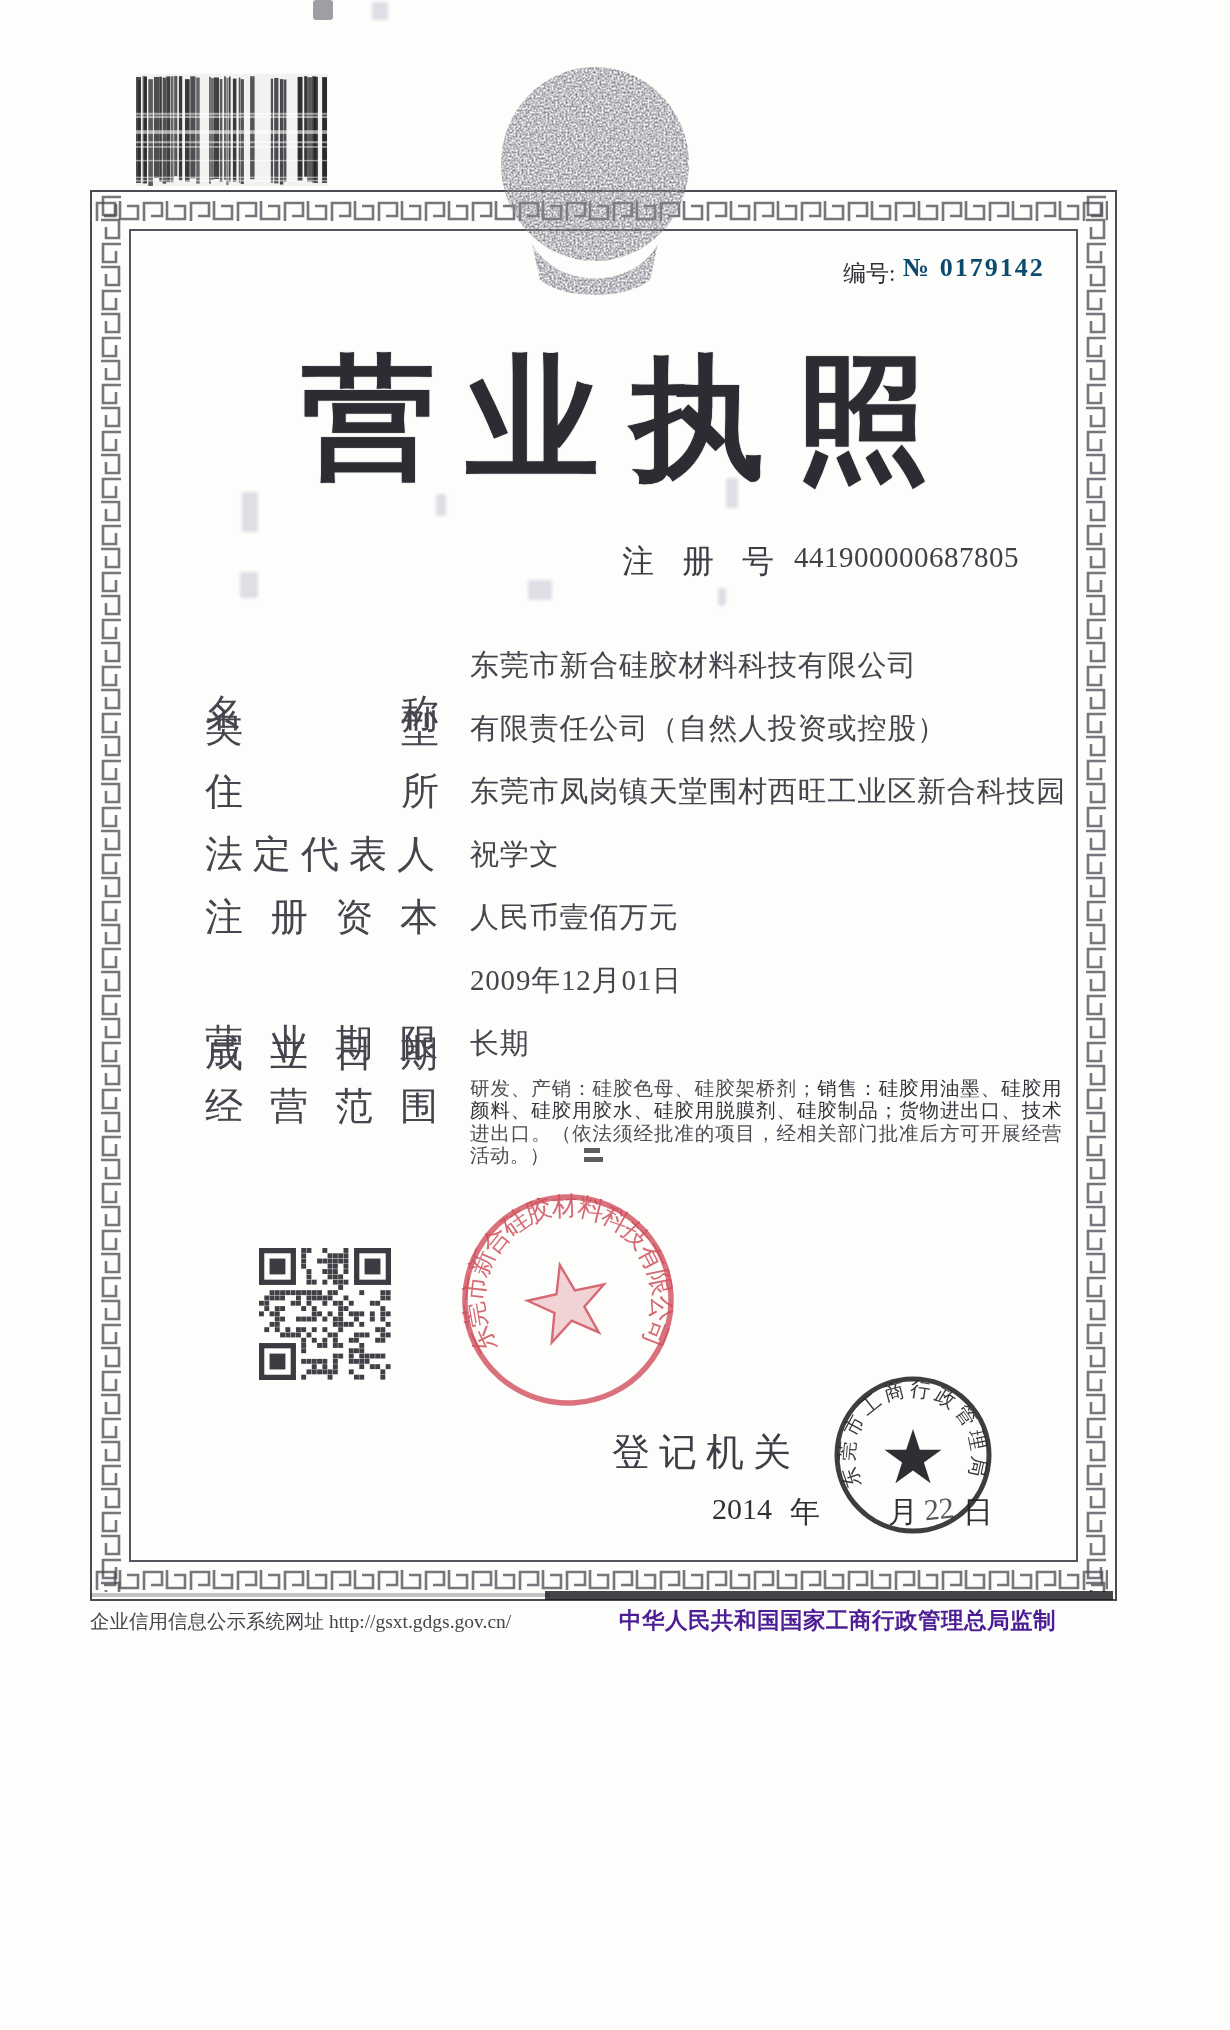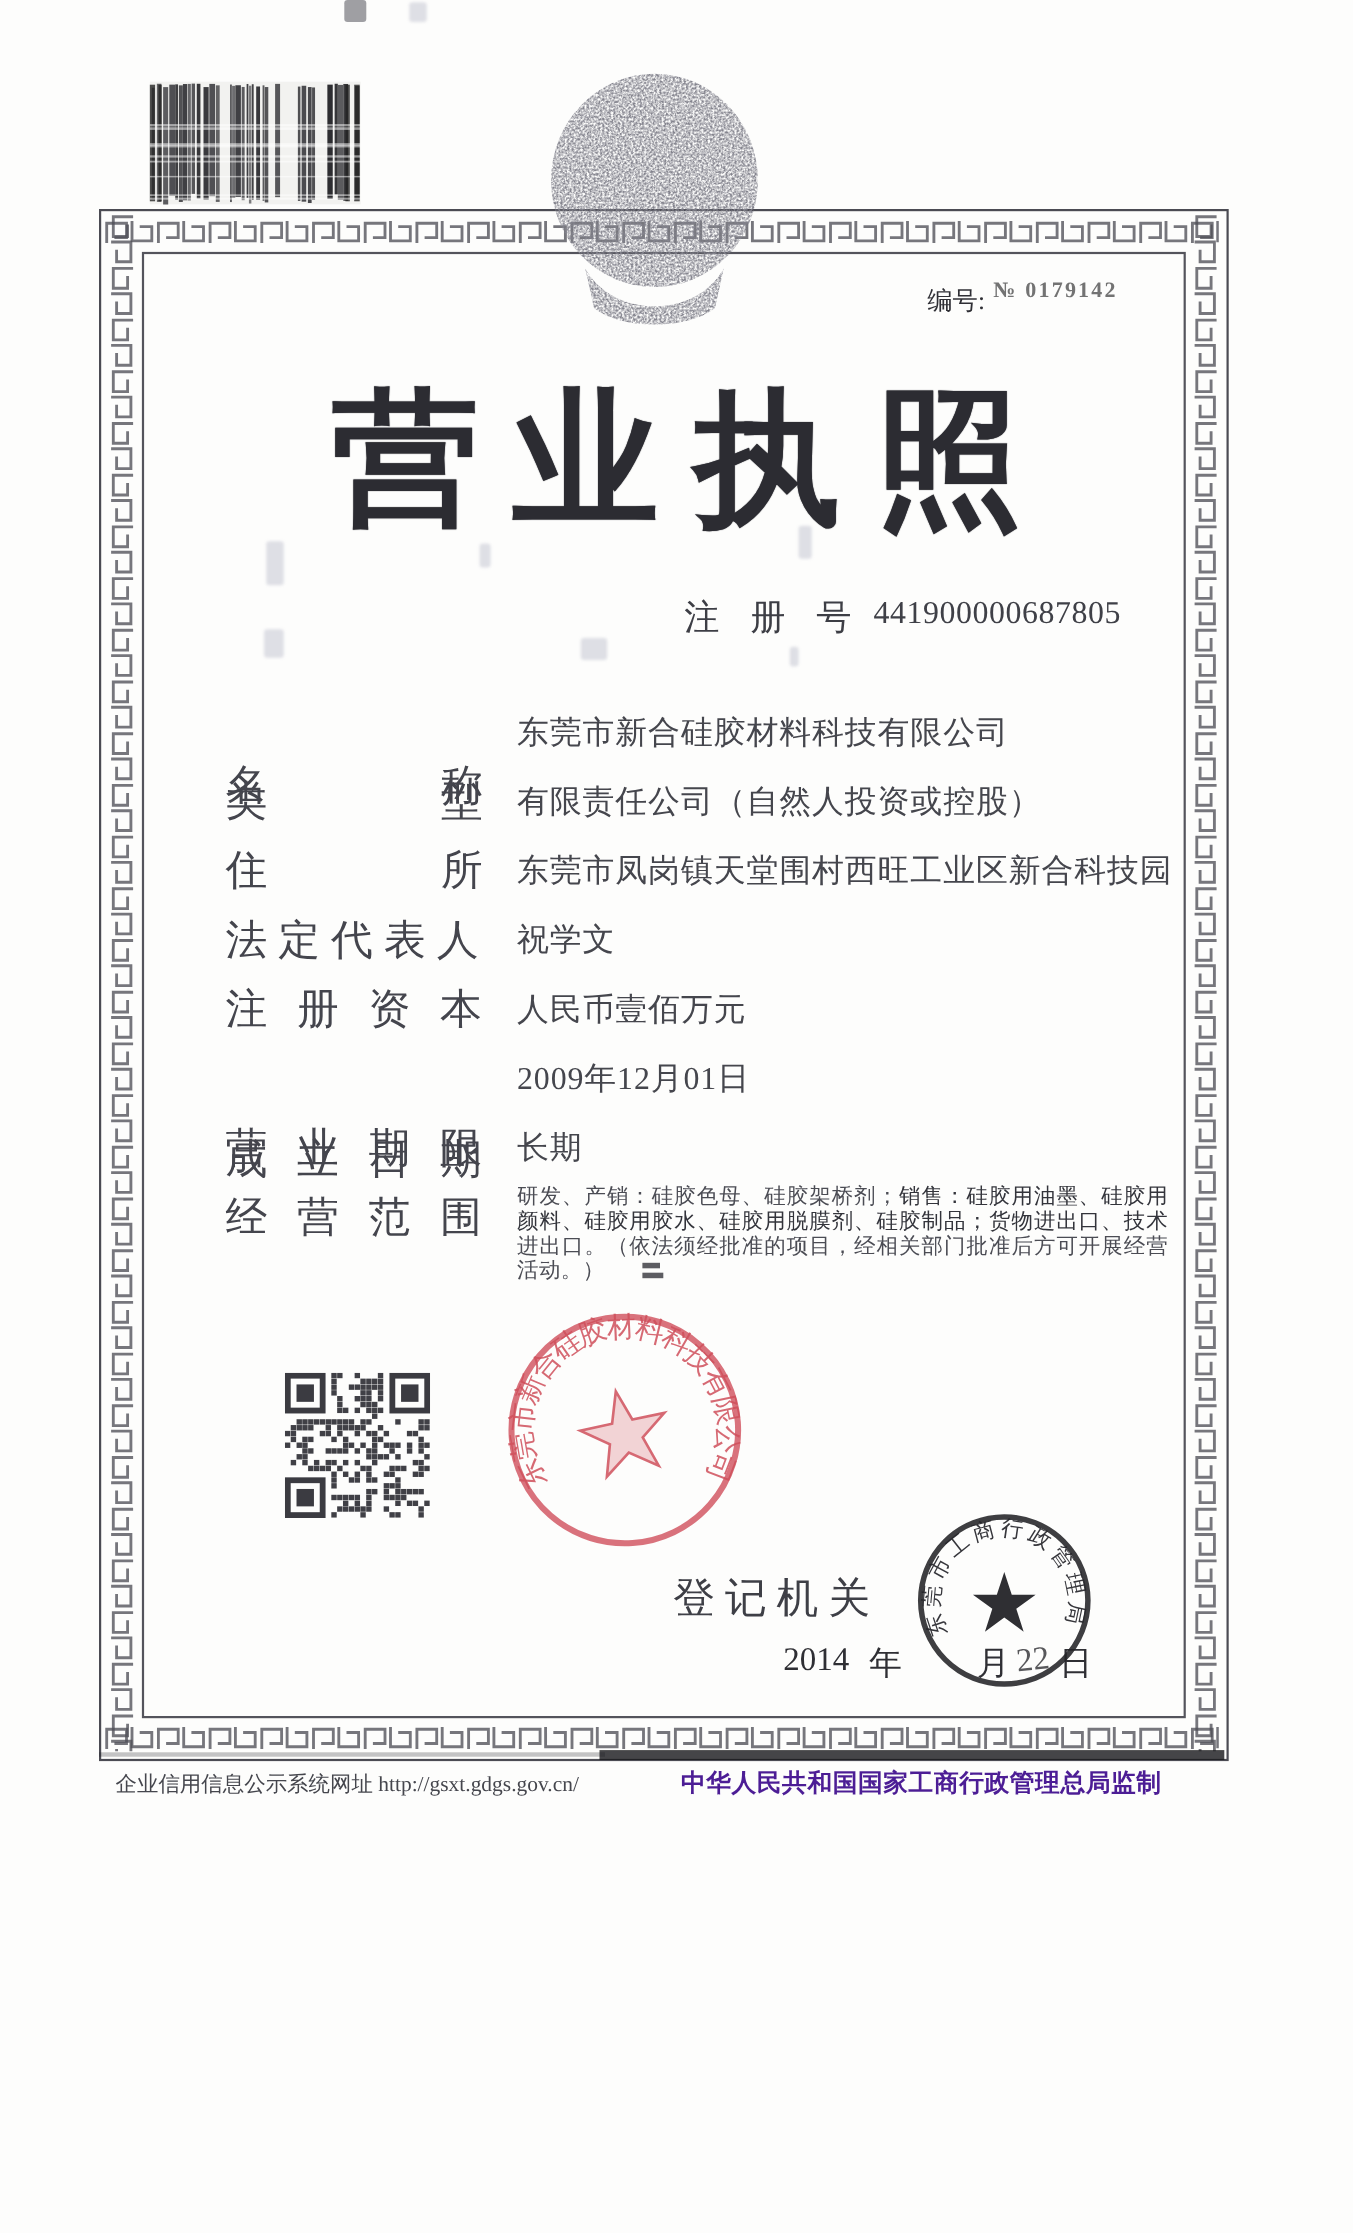--- a/index.html
+++ b/index.html
@@ -12,43 +12,43 @@
   .frame-inner{position:absolute;left:37px;top:37px;right:37px;bottom:37px;
          border:2px solid #54545c;}
   .edge{position:absolute;opacity:.9;}
   
   .tchar{position:absolute;top:352px;width:112px;text-align:center;line-height:1;
          font-size:133px;font-weight:900;color:#2c2c32;
          font-family:"Liberation Sans","DejaVu Sans",sans-serif;
          text-shadow:0 0 1px #2c2c32;}
   
   .serial-label{position:absolute;left:843px;top:258px;font-size:23px;color:#2f2f35;}
-  .serial-no{position:absolute;left:903px;top:253px;font-size:20px;font-weight:bold;
-         color:#737373;letter-spacing:2px;font-family:Liberation Serif, serif;}
+  .serial-no{position:absolute;left:903px;top:253px;font-size:26px;font-weight:bold;
+         color:#0c4a6e;letter-spacing:2px;font-family:Liberation Serif, serif;}
   
   .reg-label{position:absolute;left:622px;top:540px;font-size:32px;letter-spacing:28px;
          color:#3d3e45;white-space:nowrap;}
   .reg-num{position:absolute;left:794px;top:541px;font-size:29px;color:#3f4047;
          letter-spacing:.5px;}
   
   .lbl{position:absolute;left:205px;font-size:38px;color:#44454d;white-space:nowrap;}
   .ls2{letter-spacing:158px;}
   .ls4{letter-spacing:27px;}
   .ls5{letter-spacing:10px;}
   .val{position:absolute;left:470px;font-size:29px;color:#45464d;letter-spacing:.8px;
        white-space:nowrap;}
   .scope{position:absolute;left:470px;top:1078px;width:592px;font-size:19.5px;
        line-height:22.4px;letter-spacing:.4px;color:#4b4c54;text-align:justify;}
   .scope b{font-weight:400;color:#33343b;}
   
   .registry-label{position:absolute;left:612px;top:1427px;font-size:38px;
        letter-spacing:9px;color:#3e3f46;white-space:nowrap;}
   .dpart{position:absolute;top:1492px;font-size:30px;color:#2f2f34;}
   
-  .footer-left{position:absolute;left:105px;top:1608px;font-size:19.5px;color:#45464d;}
+  .footer-left{position:absolute;left:90px;top:1608px;font-size:19.5px;color:#45464d;}
   .footer-right{position:absolute;left:614px;top:1605px;width:442px;text-align:right;
        font-size:22.5px;font-weight:600;color:#4c1d95;letter-spacing:.5px;}
   
   .ghost{position:absolute;background:rgba(100,106,138,.20);filter:blur(1.5px);
        border-radius:3px;}
   .ghost.dark{background:rgba(45,45,55,.45);filter:blur(.7px);}
   .streak{position:absolute;background:#17171a;}
   .dash{position:absolute;background:#35353b;opacity:.8;}
   
   .stamp{position:absolute;}

